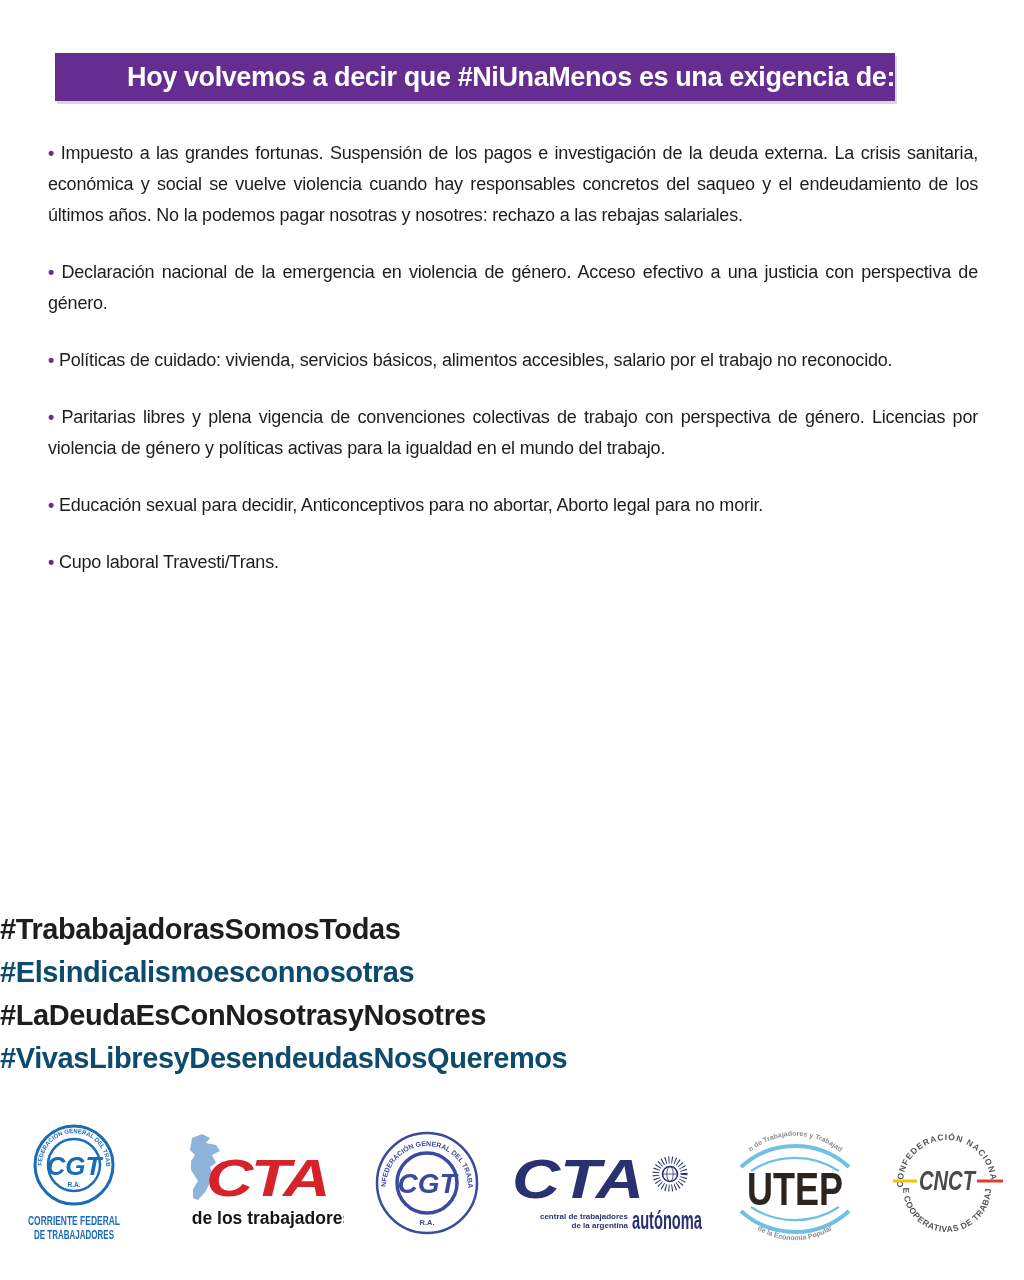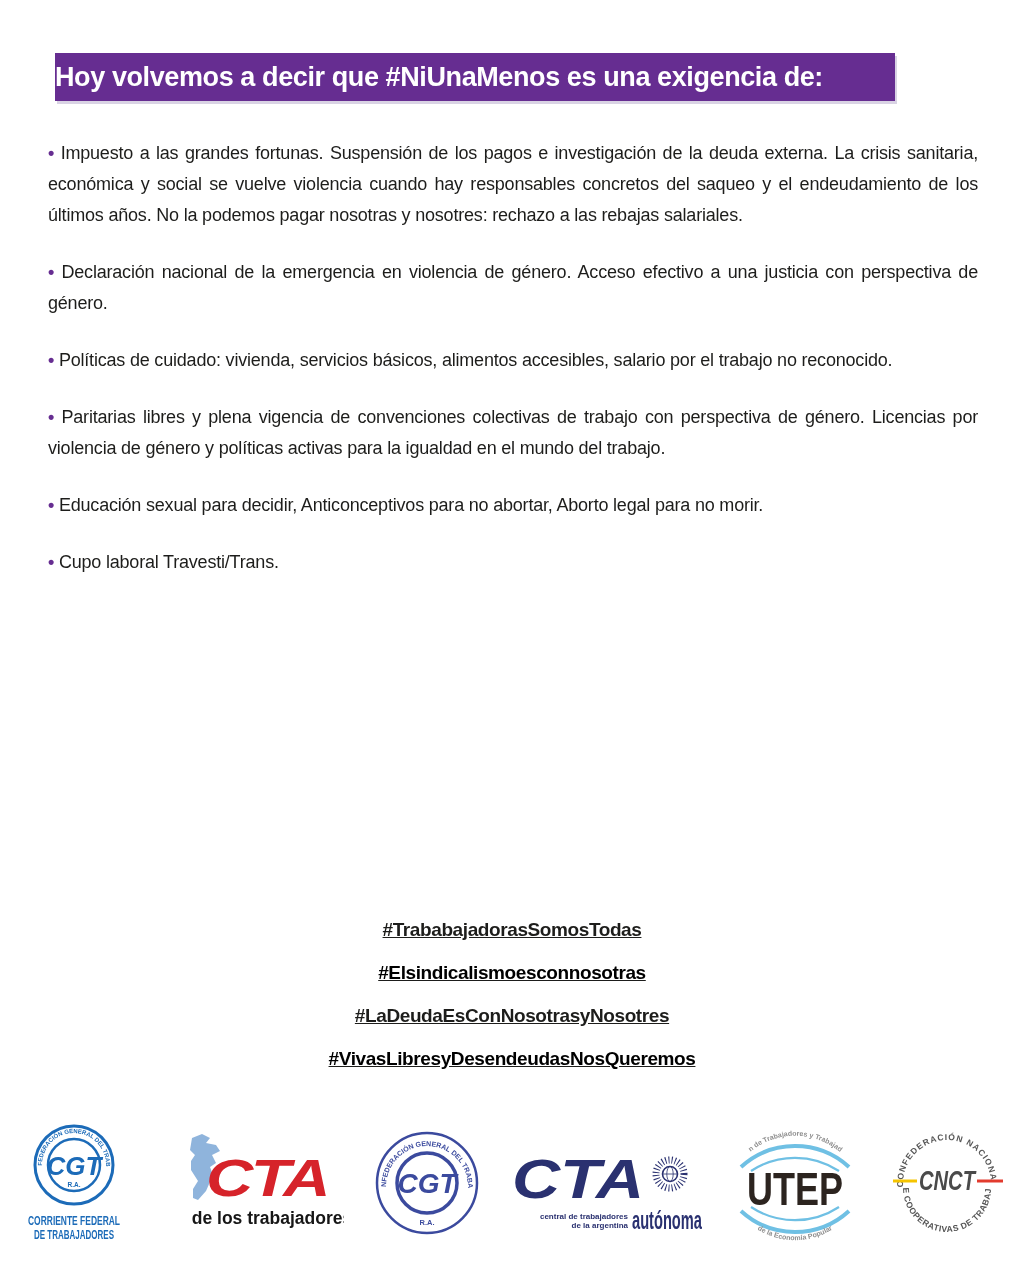--- a/index.html
+++ b/index.html
@@ -4,38 +4,38 @@
 <style>
   html,body{margin:0;padding:0;background:#ffffff;}
   .page{
     position:relative;width:1024px;height:1280px;background:#ffffff;overflow:hidden;
     font-family:"Liberation Sans",sans-serif;color:#1d1d1b;
   }
   
   .banner{
     position:absolute;left:55px;top:53px;width:840px;height:48px;
     background:#662d91;color:#ffffff;
-    display:flex;align-items:center;justify-content:flex-start;
+    display:flex;align-items:center;justify-content:flex-end;
     font-size:27px;font-weight:bold;letter-spacing:-0.4px;white-space:nowrap;
     box-shadow:2px 3px 0 rgba(186,174,205,0.55);
   }
   
   .content{
     position:absolute;left:48px;right:46px;top:138px;height:768px;overflow:hidden;
     font-size:18px;line-height:31px;text-align:justify;letter-spacing:-0.2px;
   }
   .content p{margin:0 0 26px 0;}
   .content p::before{content:"\2022\00a0 ";color:#662d91;font-weight:bold;}
   
   .hashtags{
-    position:absolute;left:0;right:0;top:908px;text-align:center;
-    font-weight:bold;font-size:19px;line-height:43px;letter-spacing:-0.4px;text-decoration:underline;
+    position:absolute;left:0;right:0;top:908px;text-align:left;
+    font-weight:bold;font-size:29px;line-height:43px;letter-spacing:-0.4px;
   }
   .hashtag[data-color="black"]{color:#1d1d1b;}
-  .hashtag[data-color="purple"]{color:#000000;}
+  .hashtag[data-color="purple"]{color:#0c4a6e;}
   
   .logos{
     position:absolute;left:24px;right:14px;top:1112px;height:142px;
     display:flex;align-items:center;justify-content:space-between;
   }
   .logo{display:flex;align-items:center;justify-content:center;}
   svg text{font-family:"Liberation Sans",sans-serif;}
 </style>
 </head>
 <body>

